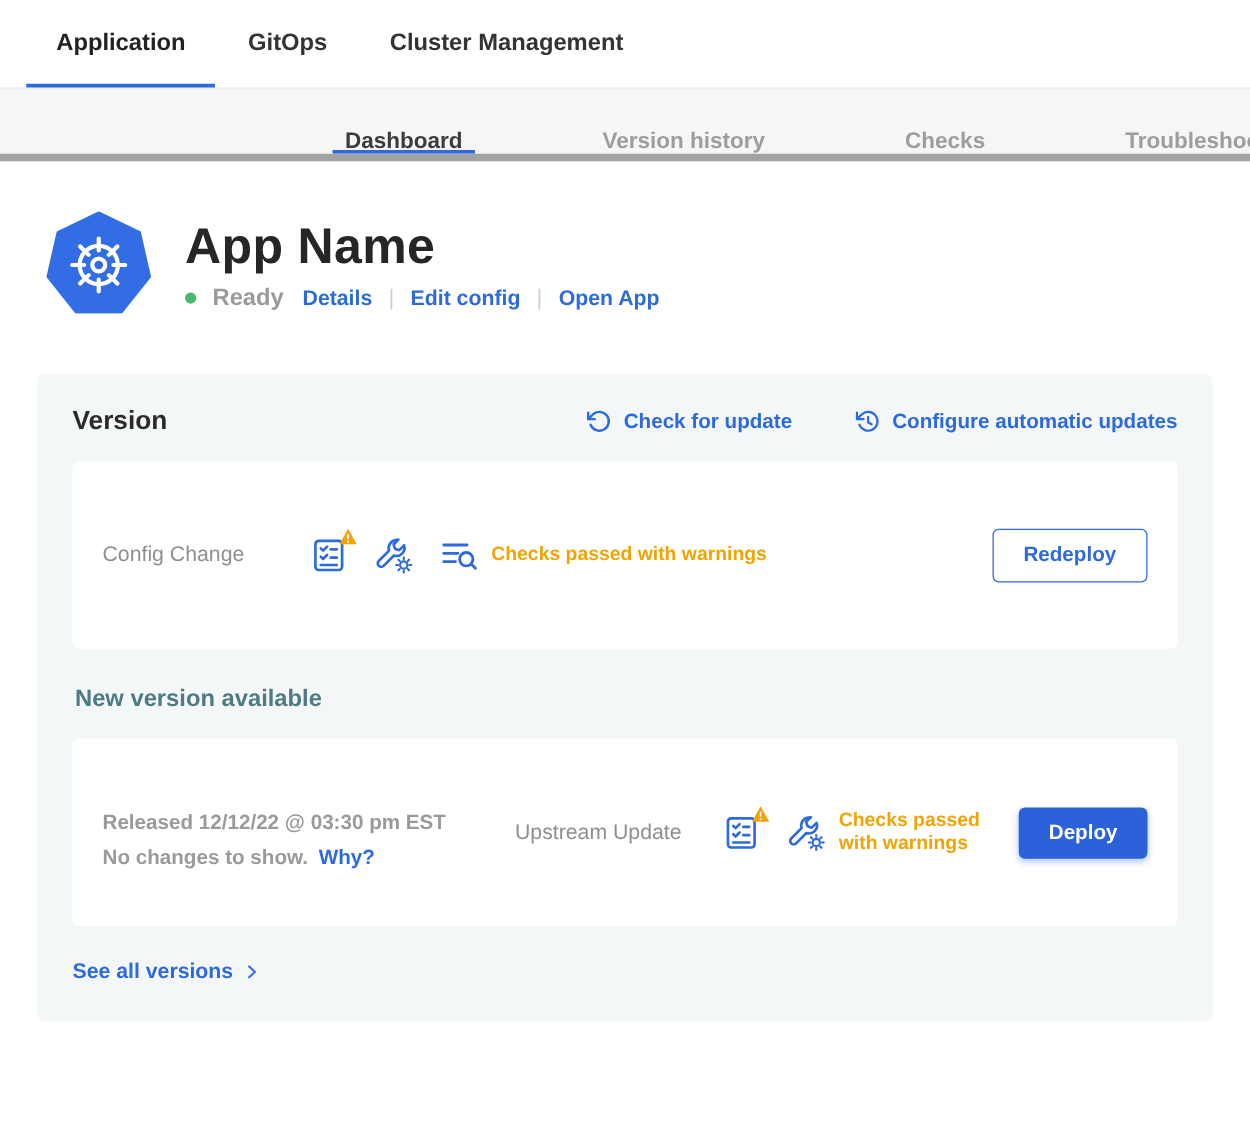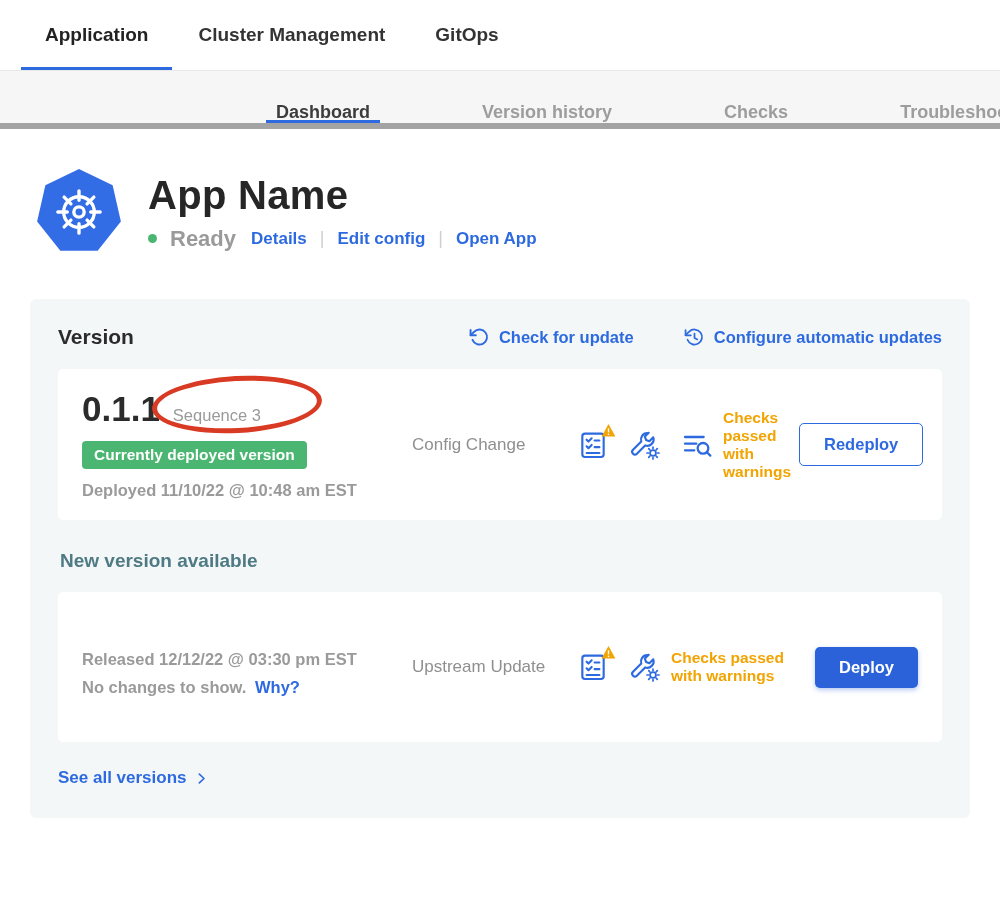--- a/index.html
+++ b/index.html
@@ -31,21 +31,21 @@
   .sub-tab.active::after{content:"";position:absolute;left:-10px;right:-10px;bottom:0;height:3px;background:var(--blue);}
 
   
   .app-header{display:flex;align-items:center;gap:26px;margin:40px 0 0 36px;}
   .k8s-logo{width:86px;height:86px;background:var(--k8s-blue);
     clip-path:polygon(50% 0%,89.1% 18.8%,98.7% 61.1%,71.7% 95.1%,28.3% 95.1%,1.3% 61.1%,10.9% 18.8%);
     display:flex;align-items:center;justify-content:center;}
   .app-name{font-size:40px;font-weight:800;color:#262626;letter-spacing:.3px;}
   .status-row{display:flex;align-items:center;gap:13px;margin-top:8px;}
   .status-dot{width:9px;height:9px;border-radius:50%;background:var(--green);display:inline-block;}
-  .status-text{font-size:22px;font-weight:700;color:var(--gray);margin-right:2px;}
+  .status-text{font-size:19px;font-weight:700;color:var(--gray);margin-right:2px;}
   .hlink{font-size:17px;font-weight:700;color:var(--blue);cursor:pointer;text-decoration:none;}
   .sep{color:#cfcfcf;font-size:18px;font-weight:400;}
 
   
   .panel{width:940px;margin:44px 0 0 30px;background:var(--panel-bg);border-radius:6px;padding:26px 28px 30px;}
   .panel-head{display:flex;align-items:center;}
   .panel-title{font-size:21px;font-weight:800;color:#2b2b2b;flex:1;}
   .panel-actions{display:flex;gap:50px;}
   .action-link{display:flex;align-items:center;gap:9px;color:var(--blue);font-size:16.5px;font-weight:700;cursor:pointer;text-decoration:none;}
 
@@ -72,22 +72,22 @@
   .new-version-heading{margin:30px 0 0 2px;font-size:19px;font-weight:700;color:var(--teal);}
   .see-all{display:inline-flex;align-items:center;gap:7px;margin-top:26px;color:var(--blue);font-size:17px;font-weight:700;cursor:pointer;text-decoration:none;}
 </style>
 </head>
 <body>
 
 <div class="page">
 
   <header class="top-nav">
     <div class="top-tab active">Application</div>
+    <div class="top-tab">GitOps</div>
     <div class="top-tab">Cluster Management</div>
-    <div class="top-tab">GitOps</div>
   </header>
 
   <nav class="sub-nav">
     <div class="sub-tab active">Dashboard</div>
     <div class="sub-tab">Version history</div>
     <div class="sub-tab">Checks</div>
     <div class="sub-tab">Troubleshoot</div>
   </nav>
 
   <section class="app-header">
@@ -129,29 +129,20 @@
             <path d="M4 14.6a8.6 8.6 0 1 0 1.9-9.2L1.8 9.3"></path>
             <polyline points="12 7.5 12 12.5 15.2 14.2"></polyline>
           </svg>
           <span>Configure automatic updates</span>
         </a>
       </div>
     </div>
 
     
     <div class="version-card">
-      <div class="vc-left">
-        <div class="vc-version-row">
-          <span class="vc-version">0.1.1</span>
-          <span class="vc-seq">Sequence 3</span>
-          <span class="annotation-ellipse"></span>
-        </div>
-        <span class="badge">Currently deployed version</span>
-        <div class="vc-date">Deployed 11/10/22 @ 10:48 am EST</div>
-      </div>
       <div class="vc-type">Config Change</div>
       <div class="vc-checks">
         <div class="vc-icons">
           <span class="icon-wrap">
             <svg viewBox="0 0 24 24" width="32" height="32" fill="none" stroke="#2d6ae0" stroke-width="1.6" stroke-linecap="round" stroke-linejoin="round">
               <rect x="4" y="3.5" width="16" height="17.5" rx="2"></rect>
               <polyline points="7.2 8 8.6 9.4 11 7"></polyline>
               <line x1="13.2" y1="8.6" x2="16.8" y2="8.6"></line>
               <polyline points="7.2 13 8.6 14.4 11 12"></polyline>
               <line x1="13.2" y1="13.6" x2="16.8" y2="13.6"></line>

